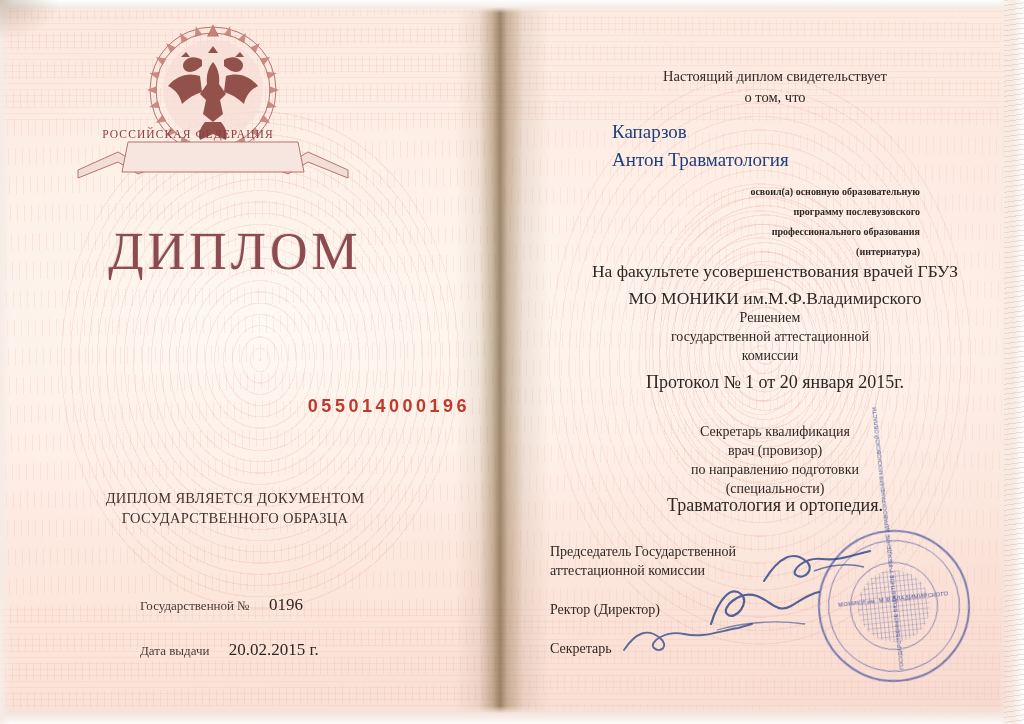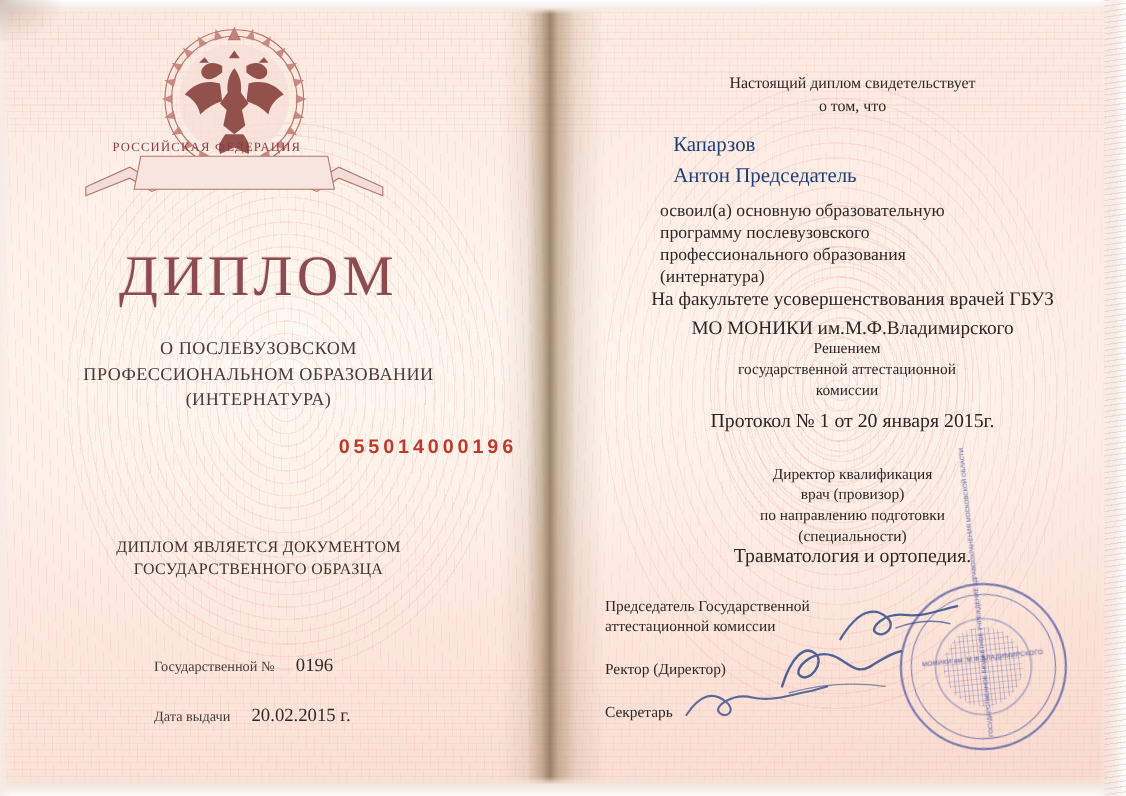--- a/index.html
+++ b/index.html
@@ -236,23 +236,24 @@
     font-size: 19px;
     line-height: 28px;
     color: #1f3f7a;
     text-align: left;
     padding-left: 22px;
   }
   .program {
     position: absolute;
     left: 80px; top: 182px;
     width: 320px;
-    text-align: left;
-    font-size: 16px;
+    text-align: right;
+    font-size: 10px;
     line-height: 20px;
+    font-weight: bold;
   }
   .faculty {
     position: absolute;
     left: 20px; top: 258px;
     width: 470px;
     text-align: center;
     font-size: 17.5px;
     line-height: 27px;
   }
   .decision {
@@ -456,25 +457,20 @@
           <path d="M10 148 L50 130 L70 142 L110 126 L180 126 L220 142 L240 130 L280 148 L280 156 L240 140 L220 152 L180 136 L110 136 L70 152 L50 140 L10 156 Z" fill="#f2ded6" stroke="#b5736a" stroke-width="1"></path>
           <path d="M60 120 L230 120 L236 150 L54 150 Z" fill="#f7e6df" stroke="#b5736a" stroke-width="1"></path>
         </g>
       </svg>
     </div>
 
     <div class="ribbon-text">РОССИЙСКАЯ ФЕДЕРАЦИЯ</div>
 
     <div class="diploma-title">ДИПЛОМ</div>
 
-    <div class="subtitle">
-      <div>О ПОСЛЕВУЗОВСКОМ</div>
-      <div>ПРОФЕССИОНАЛЬНОМ ОБРАЗОВАНИИ</div>
-      <div>(ИНТЕРНАТУРА)</div>
-    </div>
 
     <div class="serial">055014000196</div>
 
     <div class="state-doc">
       <div>ДИПЛОМ ЯВЛЯЕТСЯ ДОКУМЕНТОМ</div>
       <div>ГОСУДАРСТВЕННОГО ОБРАЗЦА</div>
     </div>
 
     <div class="reg-row">
       <span>Государственной №</span>
@@ -489,21 +485,21 @@
 
   <div class="right-page">
 
     <div class="intro r-line">
       <div>Настоящий диплом свидетельствует</div>
       <div>о том, что</div>
     </div>
 
     <div class="name">
       <div>Капарзов</div>
-      <div>Антон  Председатель</div>
+      <div>Антон  Травматология</div>
     </div>
 
     <div class="program r-line">
       <div>освоил(а) основную образовательную</div>
       <div>программу послевузовского</div>
       <div>профессионального образования</div>
       <div>(интернатура)</div>
     </div>
 
     <div class="faculty r-line">
@@ -513,21 +509,21 @@
 
     <div class="decision r-line">
       <div>Решением</div>
       <div>государственной аттестационной</div>
       <div>комиссии</div>
     </div>
 
     <div class="protocol r-line">Протокол № 1 от 20 января 2015г.</div>
 
     <div class="qualification r-line">
-      <div>Директор квалификация</div>
+      <div>Секретарь квалификация</div>
       <div>врач (провизор)</div>
       <div>по направлению подготовки</div>
       <div>(специальности)</div>
     </div>
 
     <div class="specialty r-line">Травматология и ортопедия.</div>
 
     <div class="sign-block">
       <div class="sign-row two">
         <div>Председатель Государственной</div>

